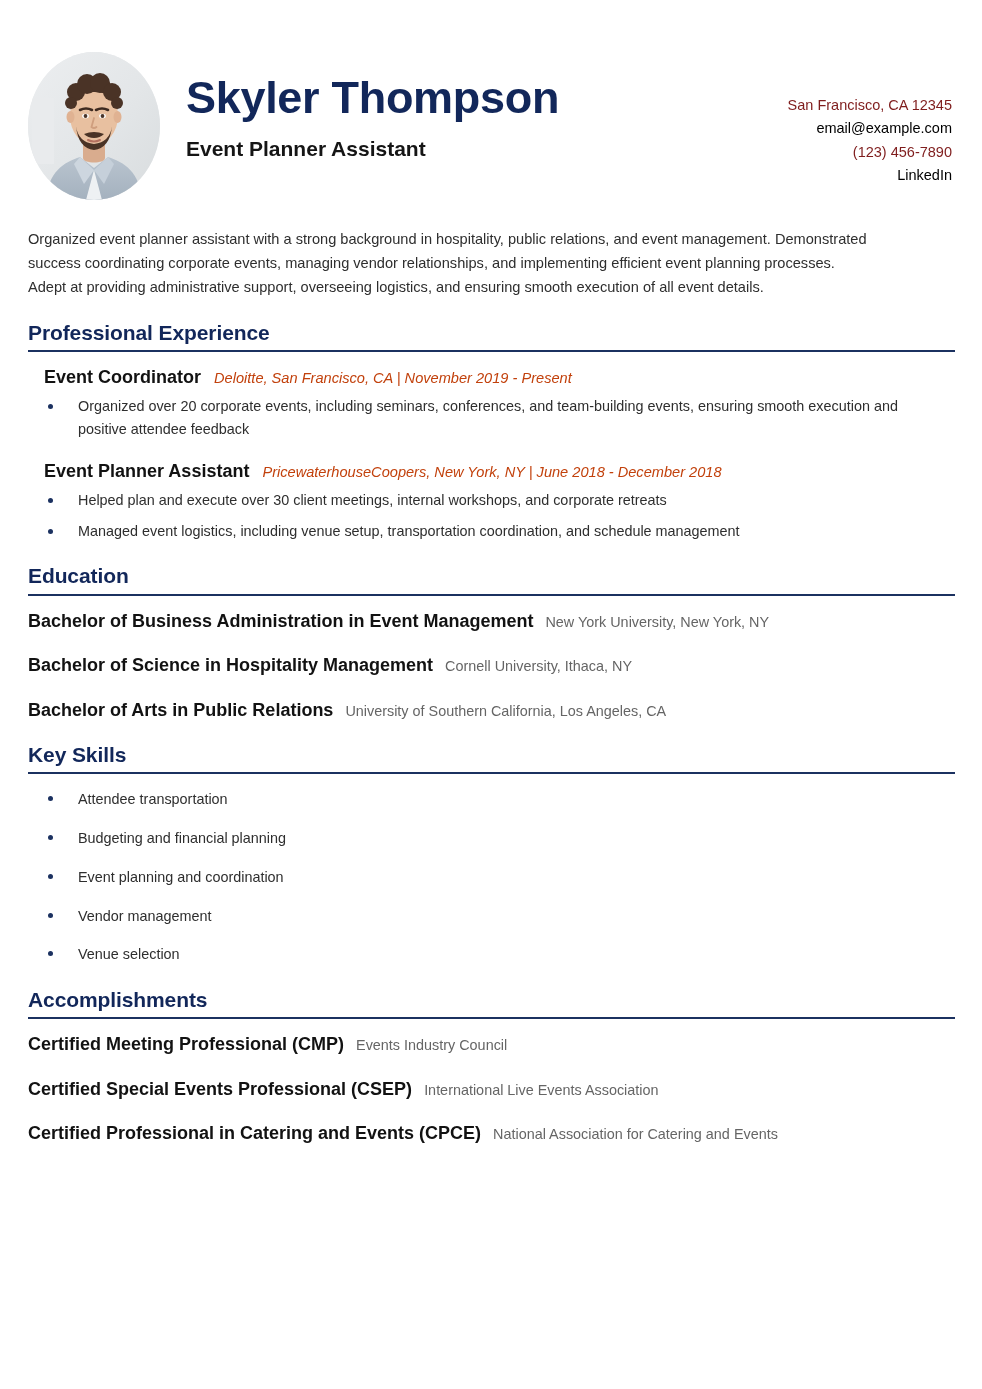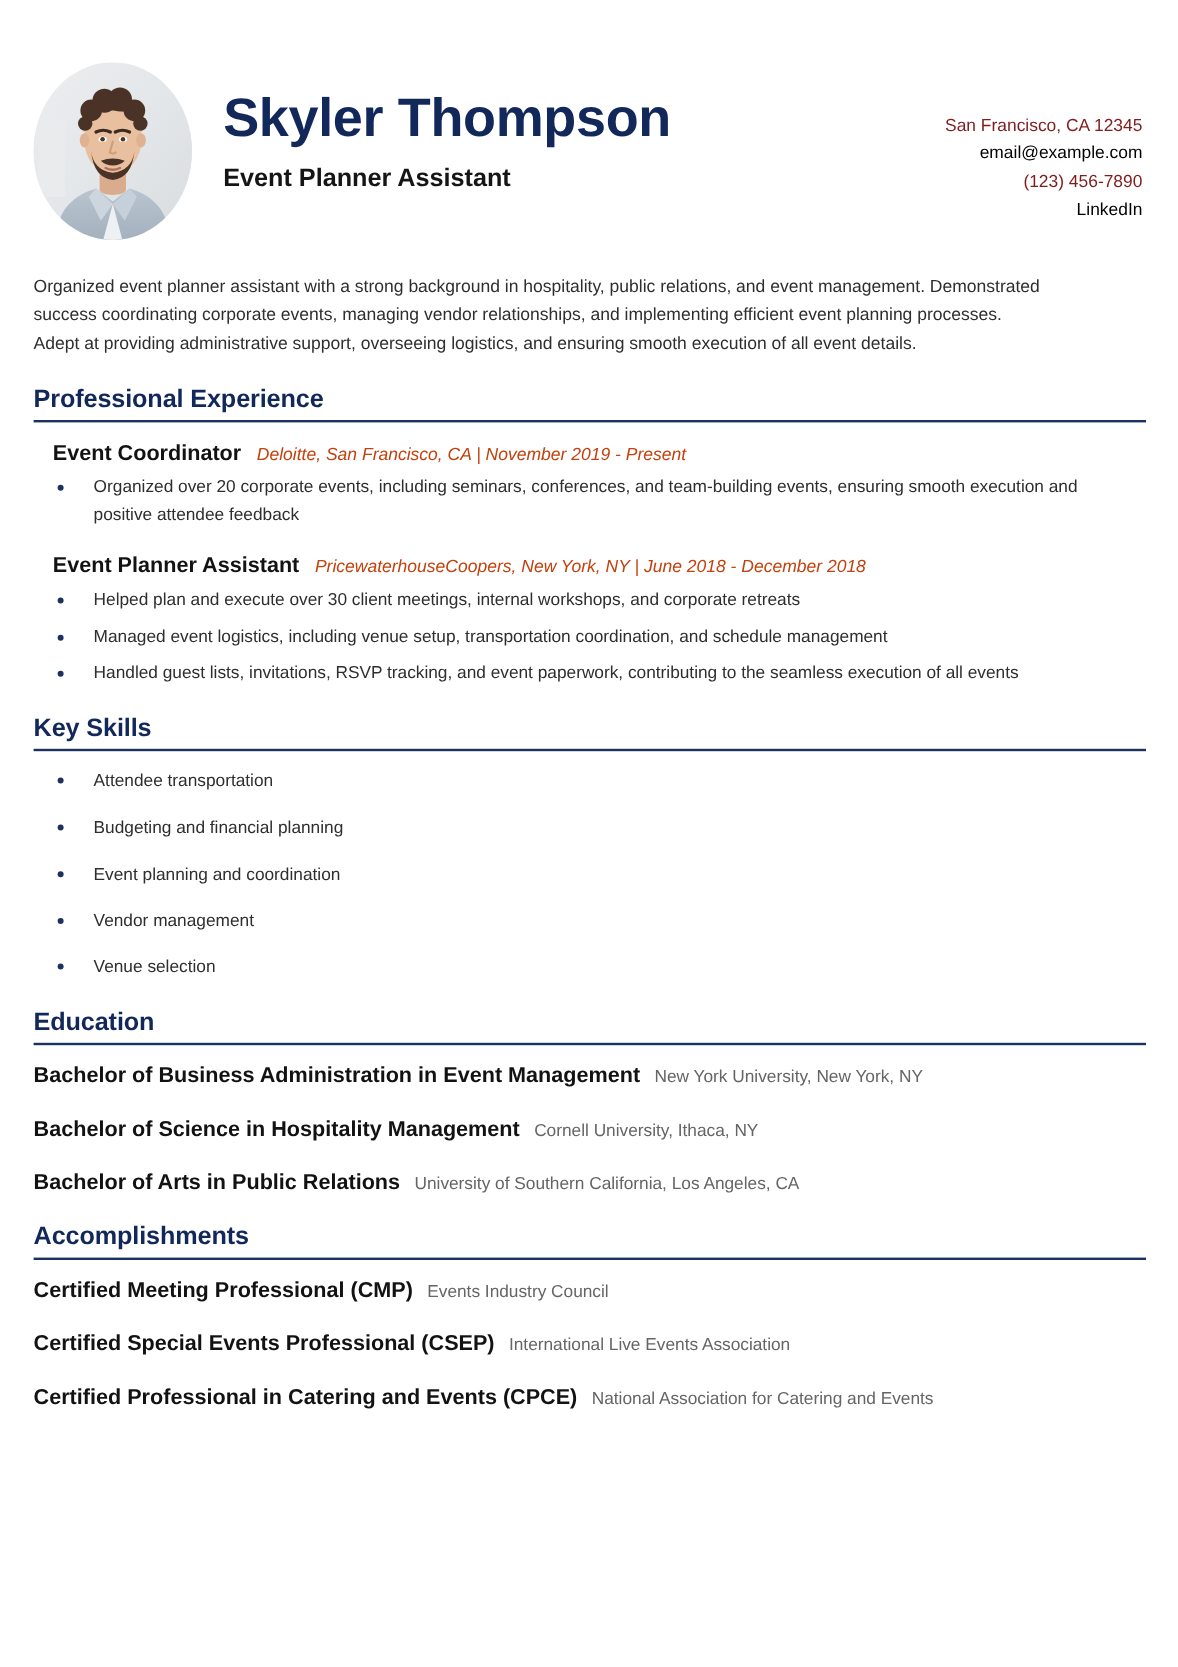--- a/index.html
+++ b/index.html
@@ -271,57 +271,56 @@
     </div>
 
     <div class="job">
       <div class="job-head">
         <span class="job-title">Event Planner Assistant</span>
         <span class="job-meta">PricewaterhouseCoopers, New York, NY | June 2018 - December 2018</span>
       </div>
       <ul class="bullets">
         <li>Helped plan and execute over 30 client meetings, internal workshops, and corporate retreats</li>
         <li>Managed event logistics, including venue setup, transportation coordination, and schedule management</li>
-        <li>Handled guest lists, invitations, RSVP tracking, and event paperwork, contributing to the seamless execution of all events</li>
       </ul>
+    </div>
+  </div>
+
+  <div class="section">
+    <h2 class="section-title">Education</h2>
+    <div class="section-rule"></div>
+
+    <div class="entry">
+      <span class="entry-title">Bachelor of Business Administration in Event Management</span>
+      <span class="entry-sub">New York University, New York, NY</span>
+    </div>
+    <div class="entry">
+      <span class="entry-title">Bachelor of Science in Hospitality Management</span>
+      <span class="entry-sub">Cornell University, Ithaca, NY</span>
+    </div>
+    <div class="entry">
+      <span class="entry-title">Bachelor of Arts in Public Relations</span>
+      <span class="entry-sub">University of Southern California, Los Angeles, CA</span>
     </div>
   </div>
 
   <div class="section section-skills">
     <h2 class="section-title">Key Skills</h2>
     <div class="section-rule"></div>
 
     <ul class="bullets">
       <li>Attendee transportation</li>
       <li>Budgeting and financial planning</li>
       <li>Event planning and coordination</li>
       <li>Vendor management</li>
       <li>Venue selection</li>
     </ul>
   </div>
 
   <div class="section">
-    <h2 class="section-title">Education</h2>
-    <div class="section-rule"></div>
-
-    <div class="entry">
-      <span class="entry-title">Bachelor of Business Administration in Event Management</span>
-      <span class="entry-sub">New York University, New York, NY</span>
-    </div>
-    <div class="entry">
-      <span class="entry-title">Bachelor of Science in Hospitality Management</span>
-      <span class="entry-sub">Cornell University, Ithaca, NY</span>
-    </div>
-    <div class="entry">
-      <span class="entry-title">Bachelor of Arts in Public Relations</span>
-      <span class="entry-sub">University of Southern California, Los Angeles, CA</span>
-    </div>
-  </div>
-
-  <div class="section">
     <h2 class="section-title">Accomplishments</h2>
     <div class="section-rule"></div>
 
     <div class="entry">
       <span class="entry-title">Certified Meeting Professional (CMP)</span>
       <span class="entry-sub">Events Industry Council</span>
     </div>
     <div class="entry">
       <span class="entry-title">Certified Special Events Professional (CSEP)</span>
       <span class="entry-sub">International Live Events Association</span>

